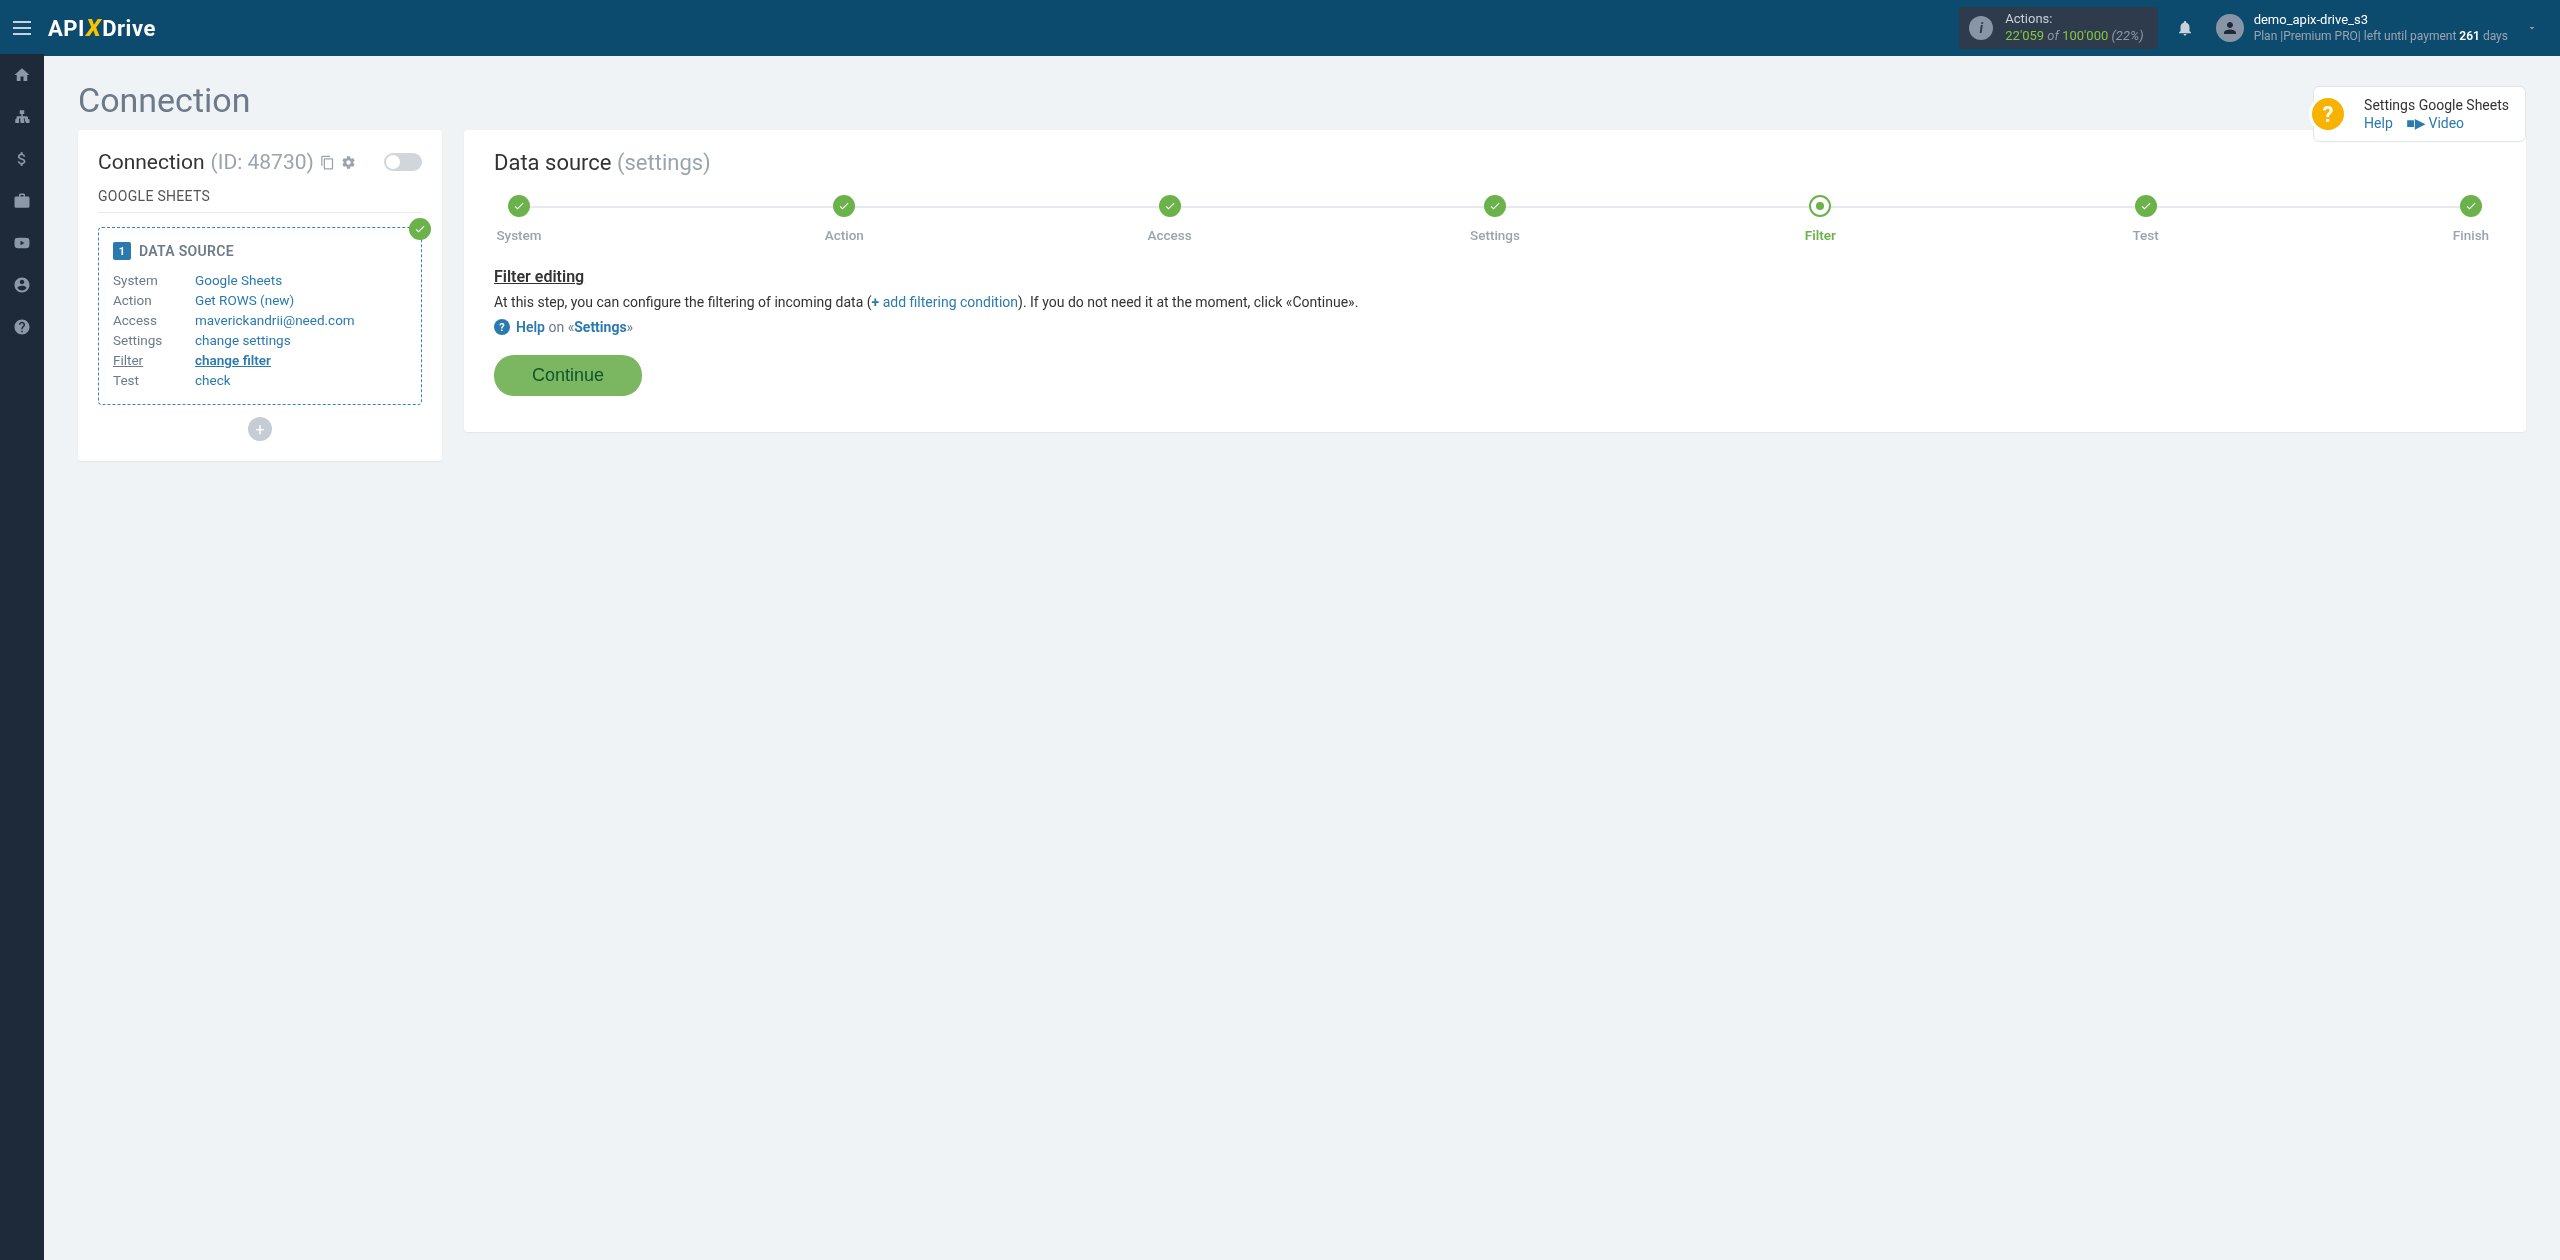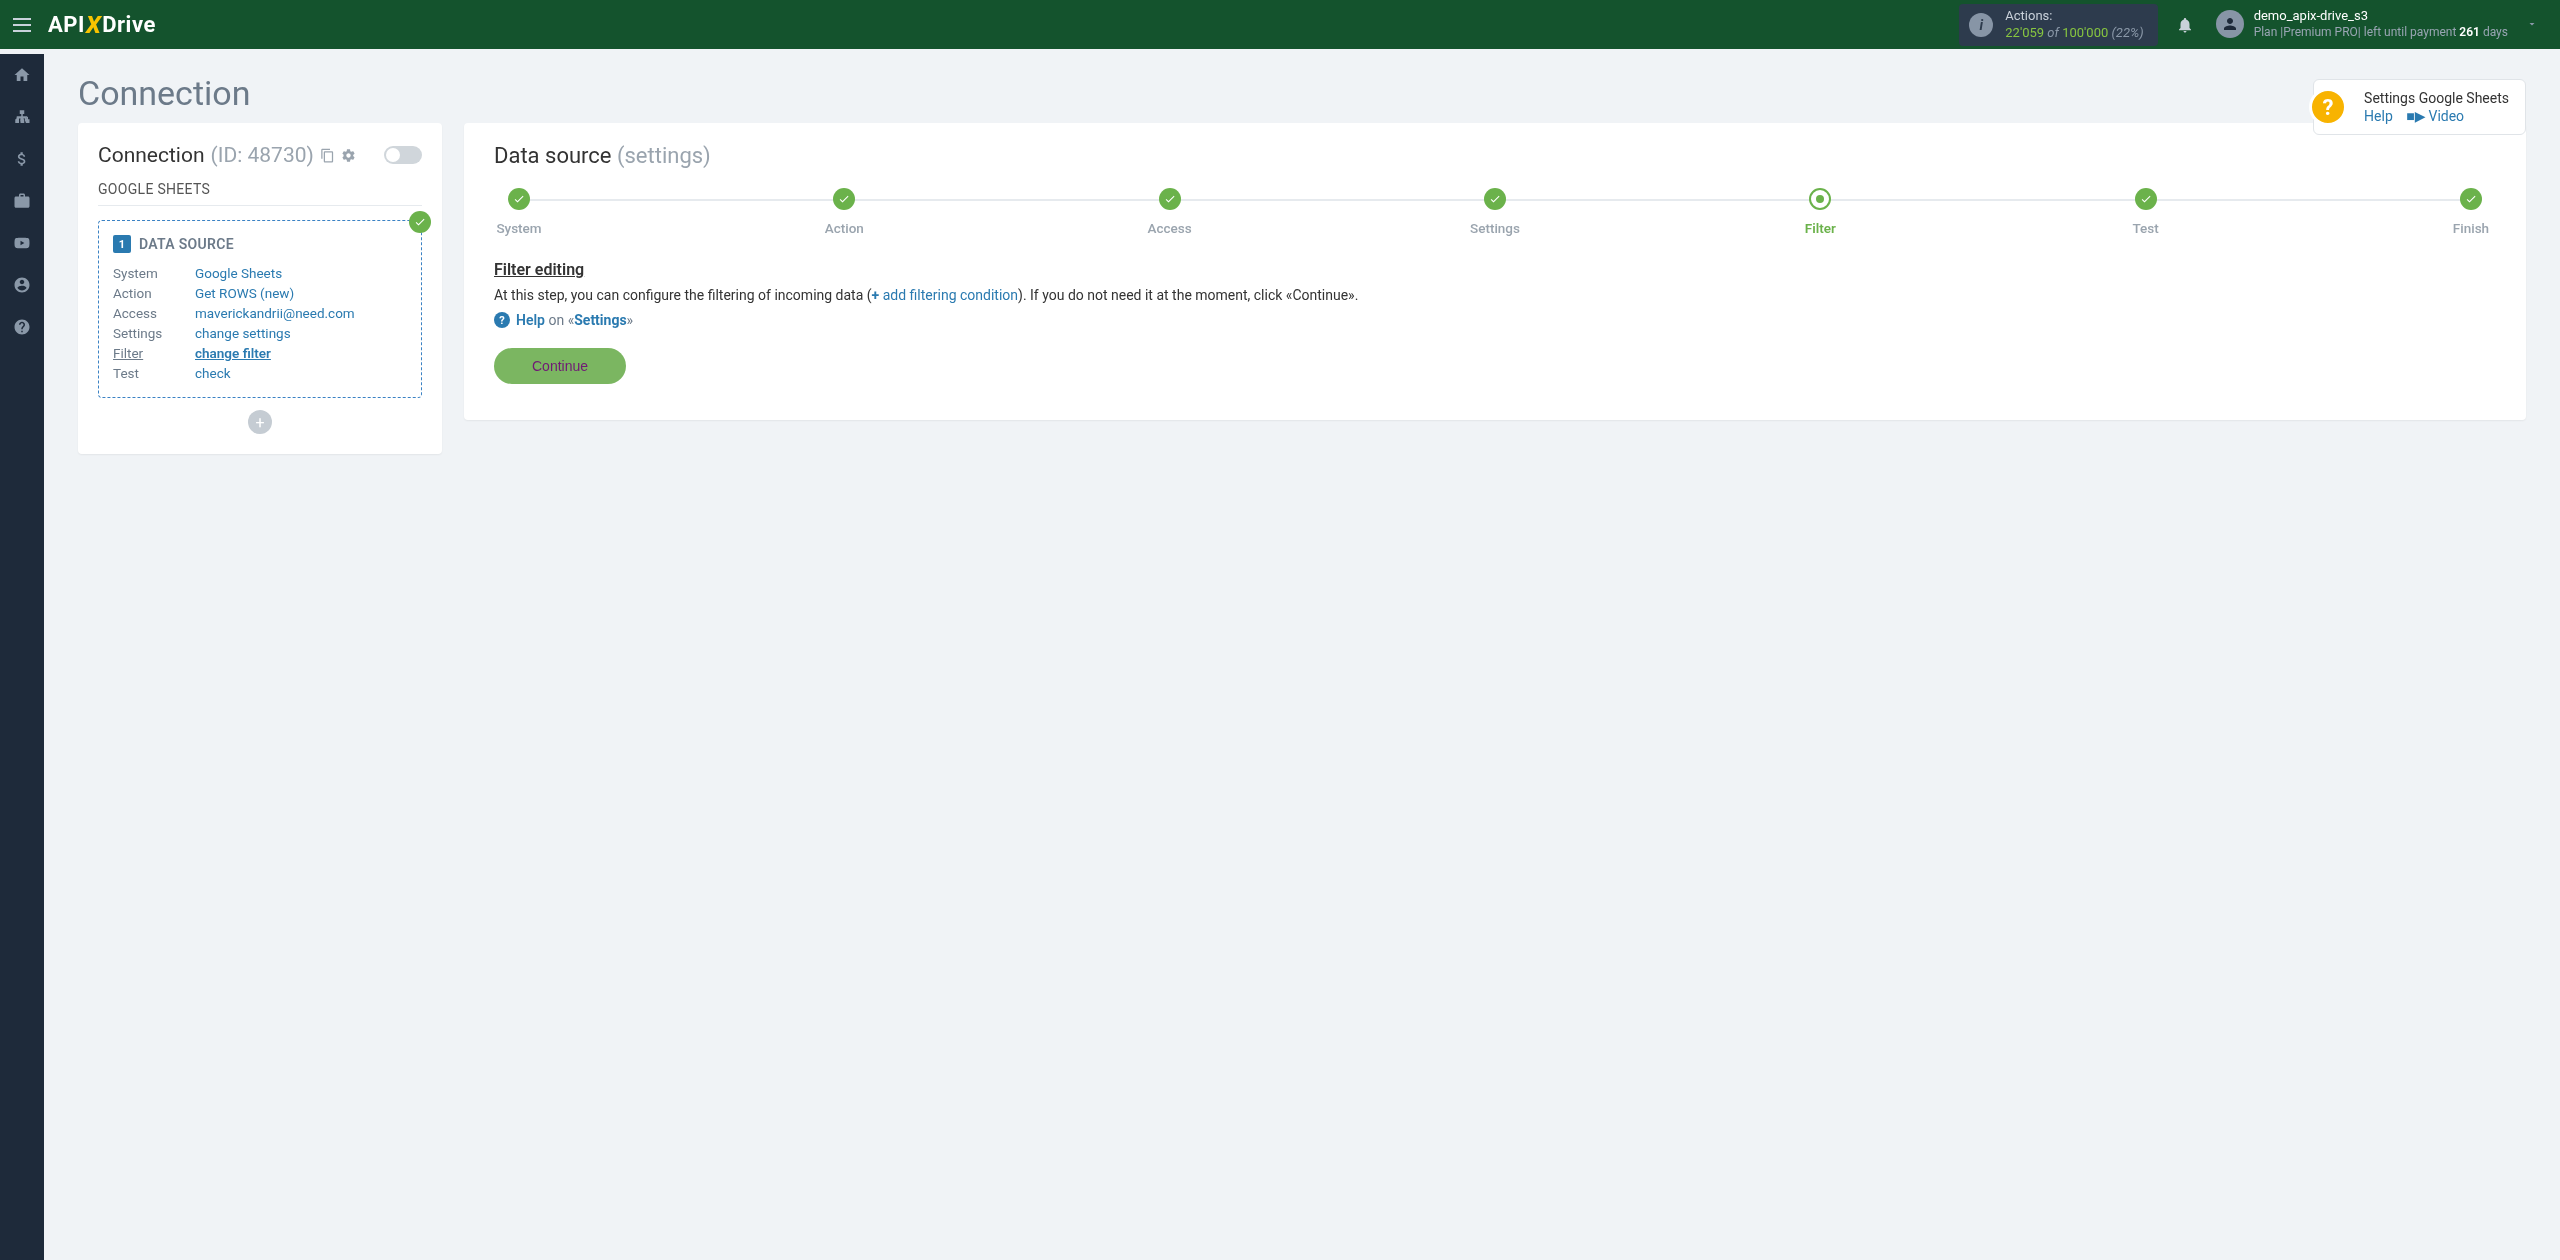--- a/index.html
+++ b/index.html
@@ -1,19 +1,19 @@
 <!DOCTYPE html>
 <html><head>
 <meta charset="utf-8">
 <style>
 * { margin: 0; padding: 0; box-sizing: border-box; }
 body { font-family: -apple-system, BlinkMacSystemFont, "Segoe UI", Roboto, Arial, sans-serif; background: #f0f3f6; color: #333; font-size: 14px; }
 
 
-.topbar { height: 49px; background: #14532d; display: flex; align-items: center; padding: 0 12px 0 0; color: #fff; position: relative; }
+.topbar { height: 56px; background: #0c4a6e; display: flex; align-items: center; padding: 0 12px 0 0; color: #fff; position: relative; }
 .hamburger { width: 44px; height: 54px; display: flex; align-items: center; justify-content: center; cursor: pointer; }
 .hamburger svg { fill: #c9d1da; }
 .logo { display: flex; align-items: center; margin-left: 4px; font-weight: 700; font-size: 22px; letter-spacing: 0.5px; }
 .logo .api { color: #fff; }
 .logo .x { color: #f8c300; font-weight: 800; font-size: 24px; margin: 0 1px; position: relative; font-style: italic;}
 .logo .drive { color: #fff; }
 .top-right { margin-left: auto; display: flex; align-items: center; height: 100%; }
 .actions-box { background: #2d3b4d; border-radius: 4px; padding: 6px 14px 6px 10px; display: flex; align-items: center; height: 42px; margin-right: 6px; }
 .actions-box .info-icon { width: 24px; height: 24px; background: #8795a6; border-radius: 50%; display: flex; align-items: center; justify-content: center; color: #2d3b4d; font-weight: 700; font-style: italic; margin-right: 12px; font-size: 14px; }
 .actions-text { font-size: 13px; line-height: 1.3; }
@@ -99,21 +99,21 @@
 .step .lbl { font-size: 13.5px; color: #9aa4ae; font-weight: 500; }
 .step.current .lbl { color: #6bb24b; font-weight: 600; }
 
 .section-head { font-size: 16px; font-weight: 600; color: #333; text-decoration: underline; margin-bottom: 6px; }
 .section-text { font-size: 14px; color: #333; line-height: 1.5; margin-bottom: 6px; }
 .section-text .add-link { color: #2a7ab0; text-decoration: none; }
 .help-line { color: #2a7ab0; font-size: 14px; margin-bottom: 20px; display: flex; align-items: center; gap: 6px;}
 .help-line .q { width: 16px; height: 16px; background: #2a7ab0; border-radius: 50%; color: #fff; display: inline-flex; align-items: center; justify-content: center; font-size: 11px; font-weight: 700; }
 .help-line .on { color: #6c7a89; }
 
-.btn-continue { background: #7bb661; color: #701a75; border: none; border-radius: 20px; padding: 10px 38px; font-size: 14px; cursor: pointer; }
+.btn-continue { background: #7bb661; color: #14532d; border: none; border-radius: 20px; padding: 10px 38px; font-size: 18px; cursor: pointer; }
 </style>
 </head>
 <body>
 
 <div class="topbar">
   <div class="hamburger">
     <svg width="18" height="14" viewBox="0 0 18 14">
         <rect width="18" height="2"></rect>
         <rect y="6" width="18" height="2"></rect>
         <rect y="12" width="18" height="2"></rect>

